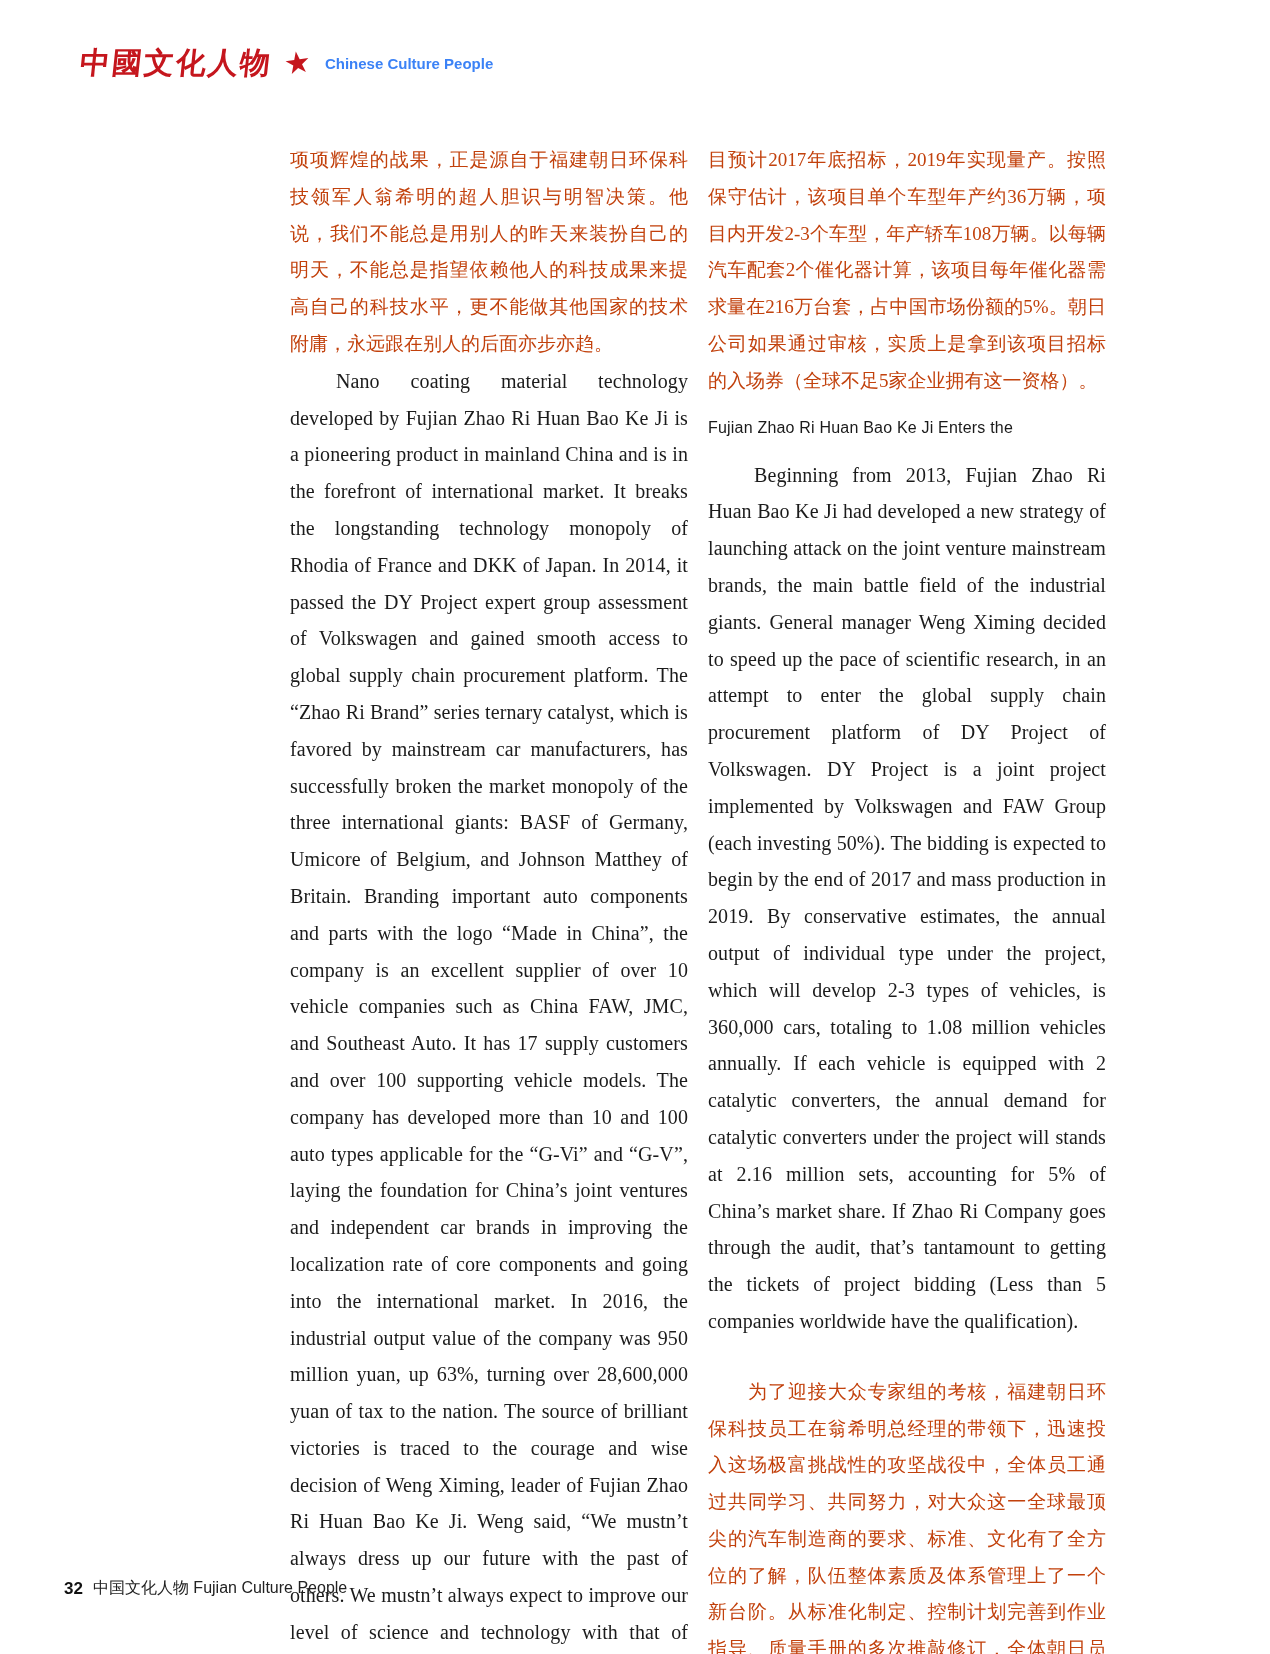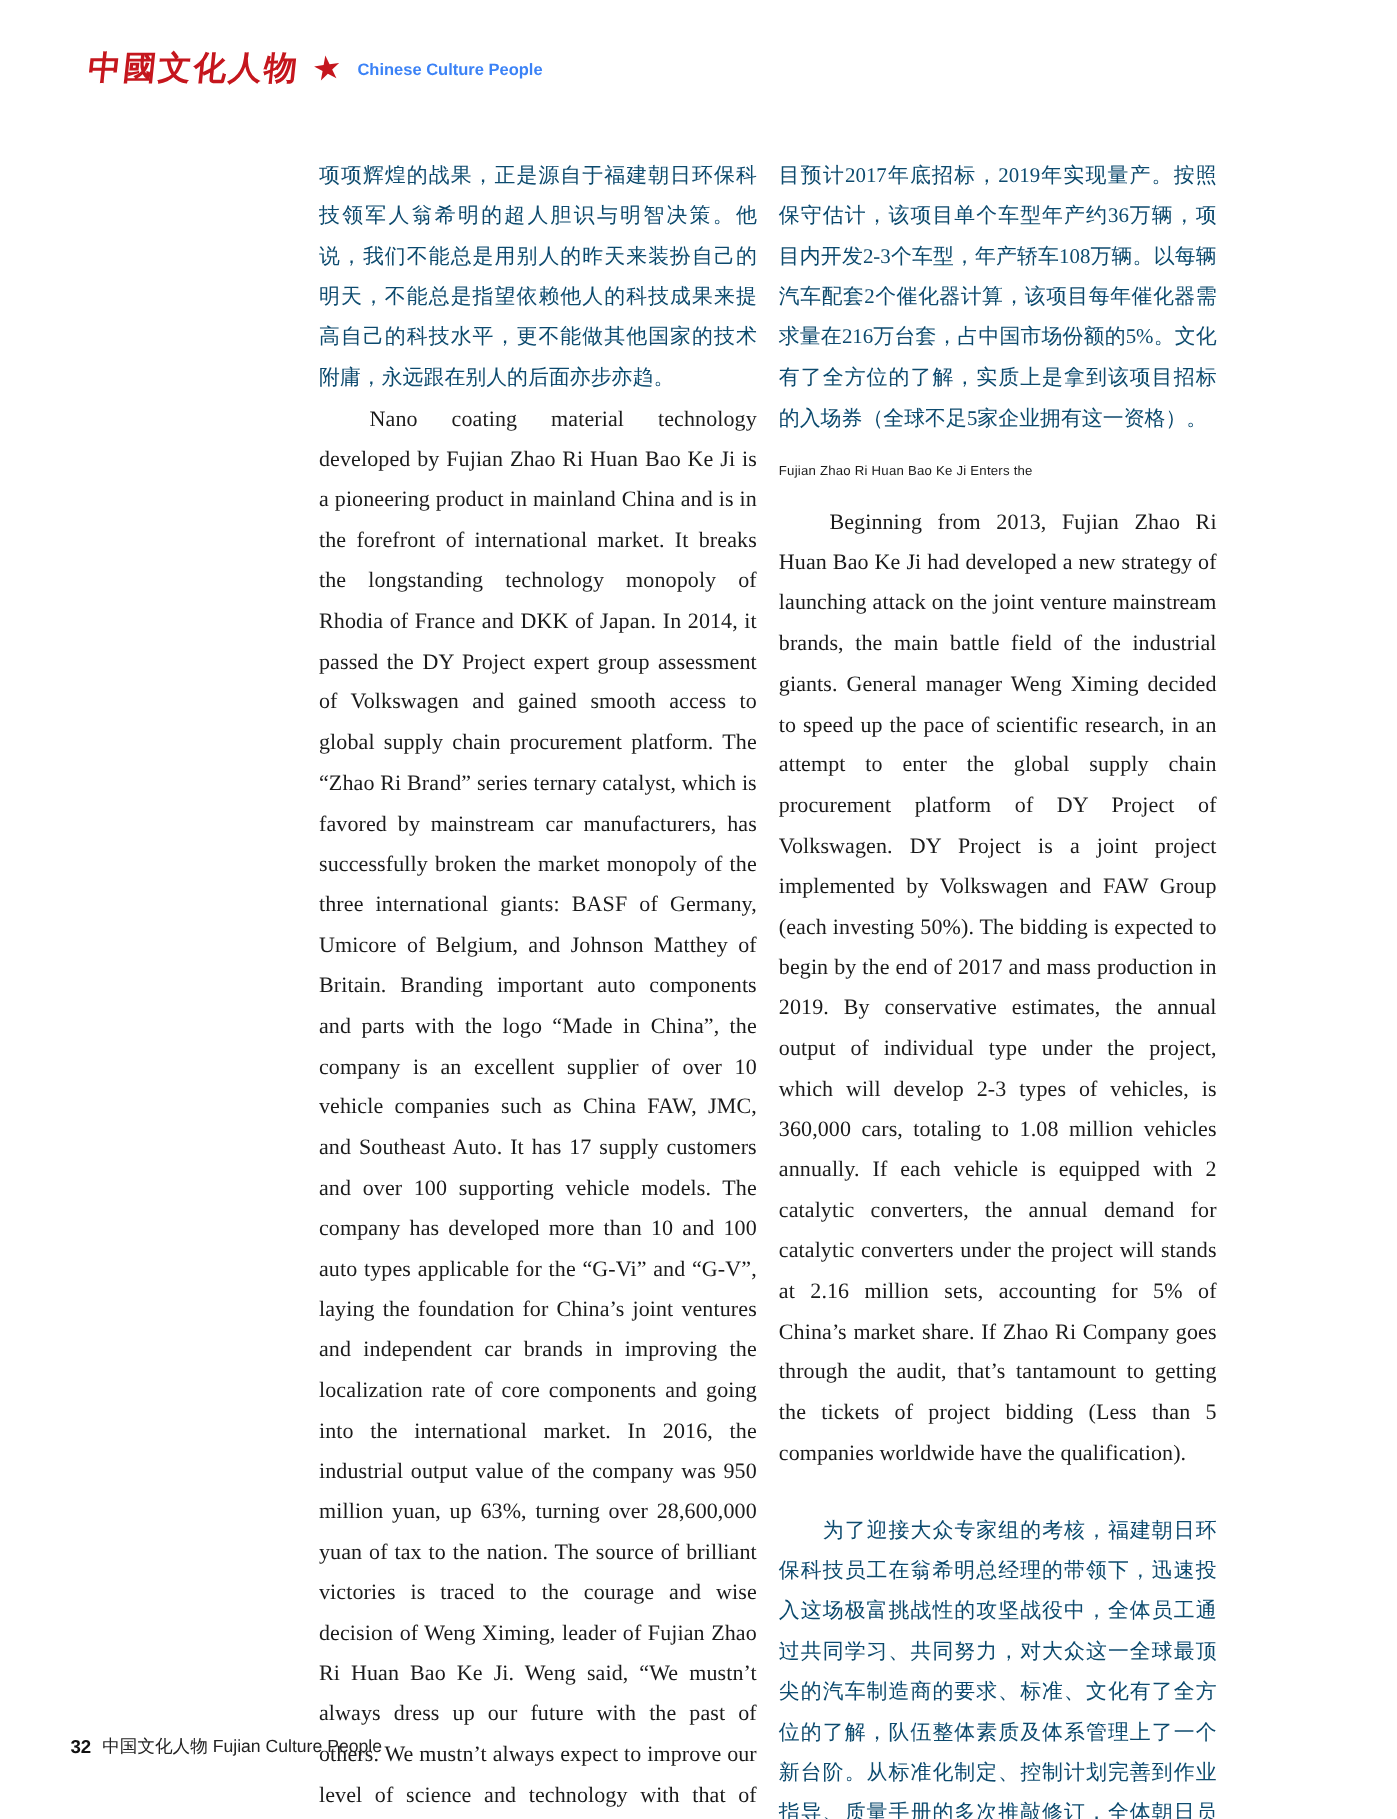--- a/index.html
+++ b/index.html
@@ -21,27 +21,27 @@
     line-height:1;
   }
   .star-icon{color:#c5161d;font-size:30px;line-height:1;transform:rotate(-8deg);margin-left:2px;}
   .logo-en{font-family:"Liberation Sans",sans-serif;font-weight:bold;color:#3b82f6;font-size:15px;margin-left:4px;}
 
   
   .col{position:absolute;top:142px;width:398px;text-align:justify;}
   .col-left{left:290px;}
   .col-right{left:708px;}
   .col p{margin:0;}
-  .cn{font-size:19px;line-height:36.8px;color:#0c4a6e;}
+  .cn{font-size:19px;line-height:36.8px;color:#c2410c;}
   .en{font-size:20px;line-height:36.8px;letter-spacing:0.1px;color:#1b1b1b;}
   .indent-cn{text-indent:40px;}
   .indent-en{text-indent:46px;}
   .en-heading{
     font-family:"Liberation Sans","DejaVu Sans",sans-serif;
-    font-weight:500;font-size:12px;color:#1a1a1a;
+    font-weight:500;font-size:16px;color:#1a1a1a;
     margin:13px 0 14px 0;line-height:30px;text-align:left;
     letter-spacing:0.2px;
   }
   .en-heading span{display:block;}
   .gap-top{margin-top:34px !important;}
 
   
   .page-footer{
     position:absolute;left:64px;top:1578px;
     font-family:"Liberation Sans","DejaVu Sans",sans-serif;
@@ -60,21 +60,21 @@
     <span class="logo-en">Chinese Culture People</span>
   </div>
 
   <div class="col col-left">
     <p class="cn">项项辉煌的战果，正是源自于福建朝日环保科技领军人翁希明的超人胆识与明智决策。他说，我们不能总是用别人的昨天来装扮自己的明天，不能总是指望依赖他人的科技成果来提高自己的科技水平，更不能做其他国家的技术附庸，永远跟在别人的后面亦步亦趋。</p>
     <p class="en indent-en">Nano coating material technology developed by Fujian Zhao Ri Huan Bao Ke Ji is a pioneering product in mainland China and is in the forefront of international market. It breaks the longstanding technology monopoly of Rhodia of France and DKK of Japan. In 2014, it passed the DY Project expert group assessment of Volkswagen and gained smooth access to global supply chain procurement platform. The “Zhao Ri Brand” series ternary catalyst, which is favored by mainstream car manufacturers, has successfully broken the market monopoly of the three international giants: BASF of Germany, Umicore of Belgium, and Johnson Matthey of Britain. Branding important auto components and parts with the logo “Made in China”, the company is an excellent supplier of over 10 vehicle companies such as China FAW, JMC, and Southeast Auto. It has 17 supply customers and over 100 supporting vehicle models. The company has developed more than 10 and 100 auto types applicable for the “G-Vi” and “G-V”, laying the foundation for China’s joint ventures and independent car brands in improving the localization rate of core components and going into the international market. In 2016, the industrial output value of the company was 950 million yuan, up 63%, turning over 28,600,000 yuan of tax to the nation. The source of brilliant victories is traced to the courage and wise decision of Weng Ximing, leader of Fujian Zhao Ri Huan Bao Ke Ji. Weng said, “We mustn’t always dress up our future with the past of others. We mustn’t always expect to improve our level of science and technology with that of others. We must definitely not become dependent on the technology of other countries and forever follow behind.”</p>
 
   </div>
 
   <div class="col col-right">
-    <p class="cn">目预计2017年底招标，2019年实现量产。按照保守估计，该项目单个车型年产约36万辆，项目内开发2-3个车型，年产轿车108万辆。以每辆汽车配套2个催化器计算，该项目每年催化器需求量在216万台套，占中国市场份额的5%。文化有了全方位的了解，实质上是拿到该项目招标的入场券（全球不足5家企业拥有这一资格）。</p>
+    <p class="cn">目预计2017年底招标，2019年实现量产。按照保守估计，该项目单个车型年产约36万辆，项目内开发2-3个车型，年产轿车108万辆。以每辆汽车配套2个催化器计算，该项目每年催化器需求量在216万台套，占中国市场份额的5%。朝日公司如果通过审核，实质上是拿到该项目招标的入场券（全球不足5家企业拥有这一资格）。</p>
     <h2 class="en-heading">
       <span>Fujian Zhao Ri Huan Bao Ke Ji Enters the</span>
     </h2>
     <p class="en indent-en">Beginning from 2013, Fujian Zhao Ri Huan Bao Ke Ji had developed a new strategy of launching attack on the joint venture mainstream brands, the main battle field of the industrial giants. General manager Weng Ximing decided to speed up the pace of scientific research, in an attempt to enter the global supply chain procurement platform of DY Project of Volkswagen. DY Project is a joint project implemented by Volkswagen and FAW Group (each investing 50%). The bidding is expected to begin by the end of 2017 and mass production in 2019. By conservative estimates, the annual output of individual type under the project, which will develop 2-3 types of vehicles, is 360,000 cars, totaling to 1.08 million vehicles annually. If each vehicle is equipped with 2 catalytic converters, the annual demand for catalytic converters under the project will stands at 2.16 million sets, accounting for 5% of China’s market share. If Zhao Ri Company goes through the audit, that’s tantamount to getting the tickets of project bidding (Less than 5 companies worldwide have the qualification).</p>
     <p class="cn indent-cn gap-top">为了迎接大众专家组的考核，福建朝日环保科技员工在翁希明总经理的带领下，迅速投入这场极富挑战性的攻坚战役中，全体员工通过共同学习、共同努力，对大众这一全球最顶尖的汽车制造商的要求、标准、文化有了全方位的了解，队伍整体素质及体系管理上了一个新台阶。从标准化制定、控制计划完善到作业指导、质量手册的多次推敲修订，全体朝日员工攻坚克难，自觉利用一切可利用的空余时间，放弃所有节假日，历时五个月，终于成功通过德国大众DY项目专家组考核。2014年8月，福建朝日环保科技顺利进入其全球供应链采购平台。这是迄今为止汽车75项核心关键零部件，国内唯一能与世界著名品牌竞争的产品。这也标志着朝日公司客户从自主品牌胜利迈向顶尖合</p>
   </div>
 
   <div class="page-footer">
     <span class="pnum">32</span>
     <span class="ftext">中国文化人物 Fujian Culture People</span>

